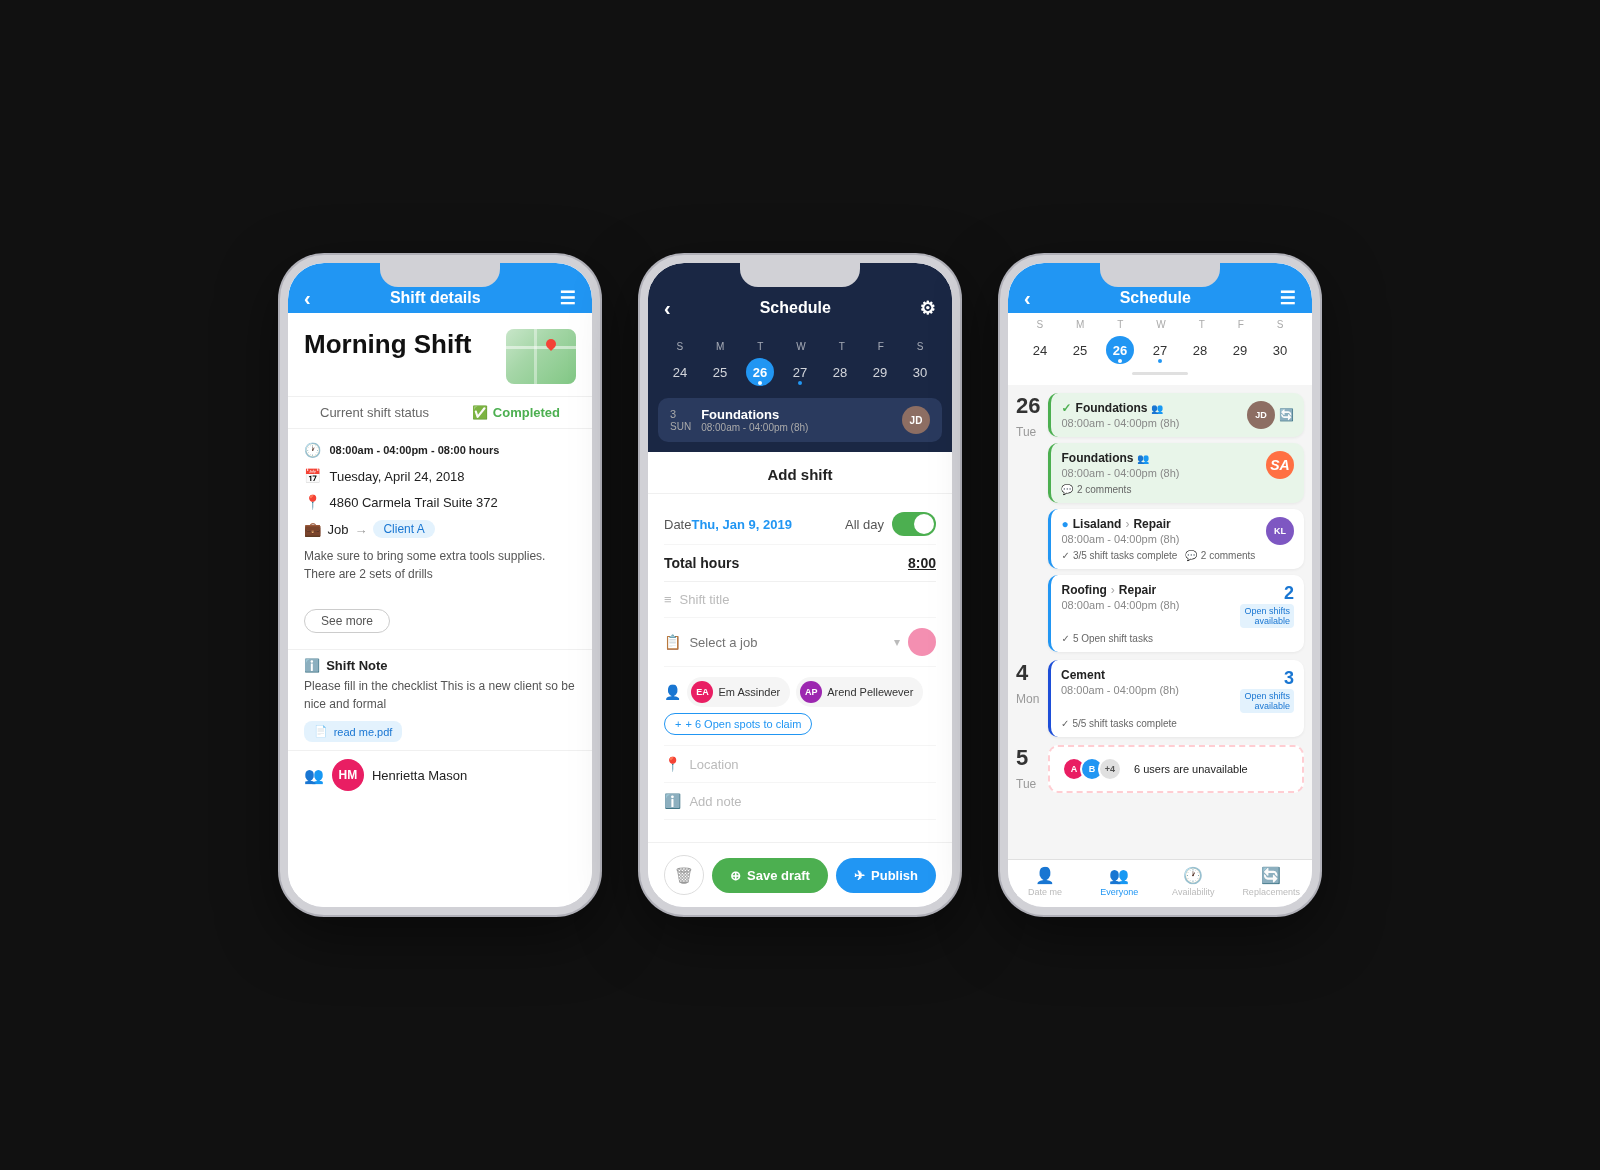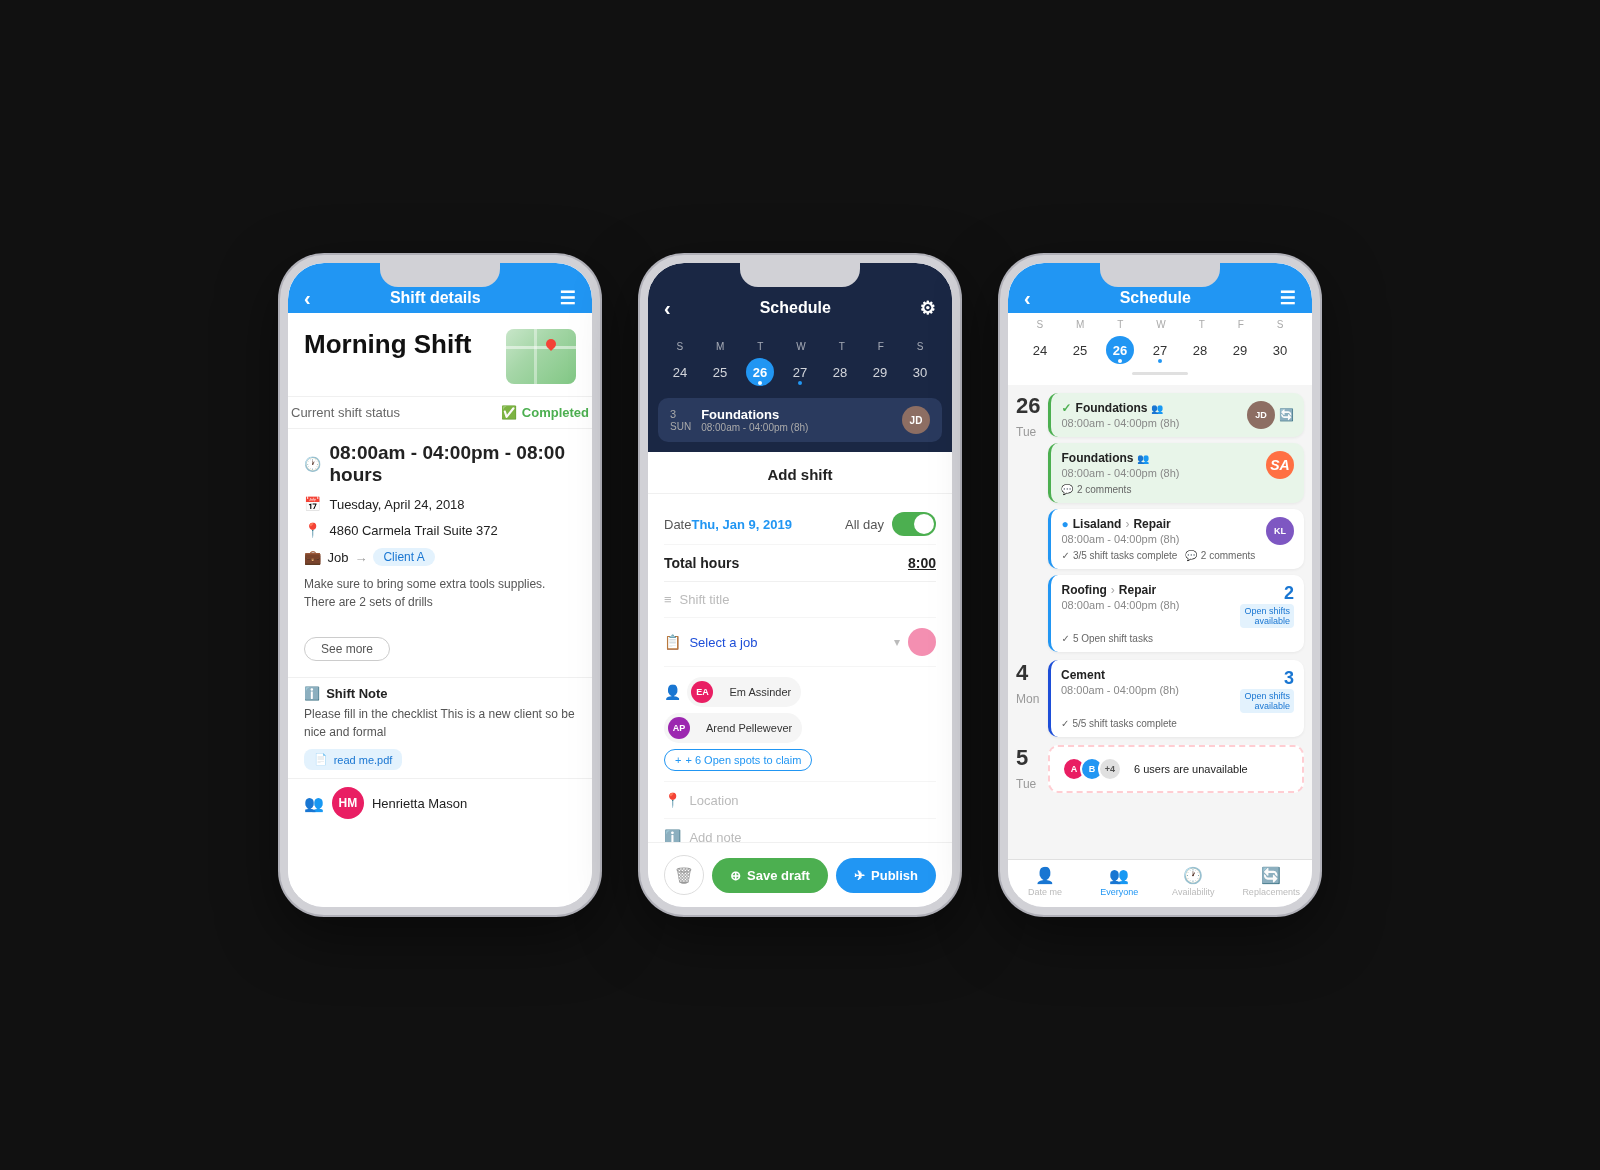--- a/index.html
+++ b/index.html
@@ -115,21 +115,21 @@
       position: absolute;
       top: 10px;
       right: 20px;
       width: 10px;
       height: 10px;
       background: #f44336;
       border-radius: 50% 50% 50% 0;
       transform: rotate(-45deg);
     }
     .status-row {
-      padding: 8px 3px;
+      padding: 8px 32px;
       display: flex;
       justify-content: space-between;
       align-items: center;
       border-bottom: 1px solid #f0f0f0;
       text-align: right;
     }
     .status-label { font-size: 13px; color: #666; }
     .status-completed {
       color: #4CAF50;
       font-weight: 600;
@@ -141,21 +141,21 @@
     .info-rows { padding: 8px 16px; }
     .info-row {
       display: flex;
       align-items: center;
       gap: 8px;
       padding: 5px 0;
       font-size: 13px;
       color: #222;
     }
     .info-icon { font-size: 14px; color: #2196F3; flex-shrink: 0; }
-    .info-bold { font-weight: 700; font-size: 19px; }
+    .info-bold { font-weight: 700; font-size: 11px; text-align: right; }
     .job-row {
       display: flex;
       align-items: center;
       gap: 6px;
       padding: 5px 0;
     }
     .job-label { font-size: 13px; color: #222; }
     .job-arrow { color: #999; font-size: 13px; }
     .job-badge {
       background: #e3f2fd;
@@ -342,41 +342,41 @@
       color: #bbb;
       font-size: 13px;
     }
     .job-select-row {
       display: flex;
       align-items: center;
       padding: 10px 0;
       border-bottom: 1px solid #f5f5f5;
       gap: 8px;
     }
-    .job-select-placeholder { color: #1d4ed8; font-size: 13px; flex: 1; }
+    .job-select-placeholder { color: #737373; font-size: 13px; flex: 1; }
     .chevron-down { color: #bbb; font-size: 12px; }
     .color-dot {
       width: 28px;
       height: 28px;
       background: #f48fb1;
       border-radius: 50%;
       flex-shrink: 0;
     }
     .assignees-row {
       display: flex;
       align-items: center;
       gap: 6px;
       padding: 10px 0;
       border-bottom: 1px solid #f5f5f5;
       flex-wrap: wrap;
     }
     .assignee-chip {
       display: flex;
       align-items: center;
-      gap: 16px;
+      gap: 5px;
       background: #f5f5f5;
       border-radius: 16px;
       padding: 4px 10px 4px 4px;
       font-size: 11px;
       color: #333;
     }
     .mini-avatar {
       width: 22px;
       height: 22px;
       border-radius: 50%;

